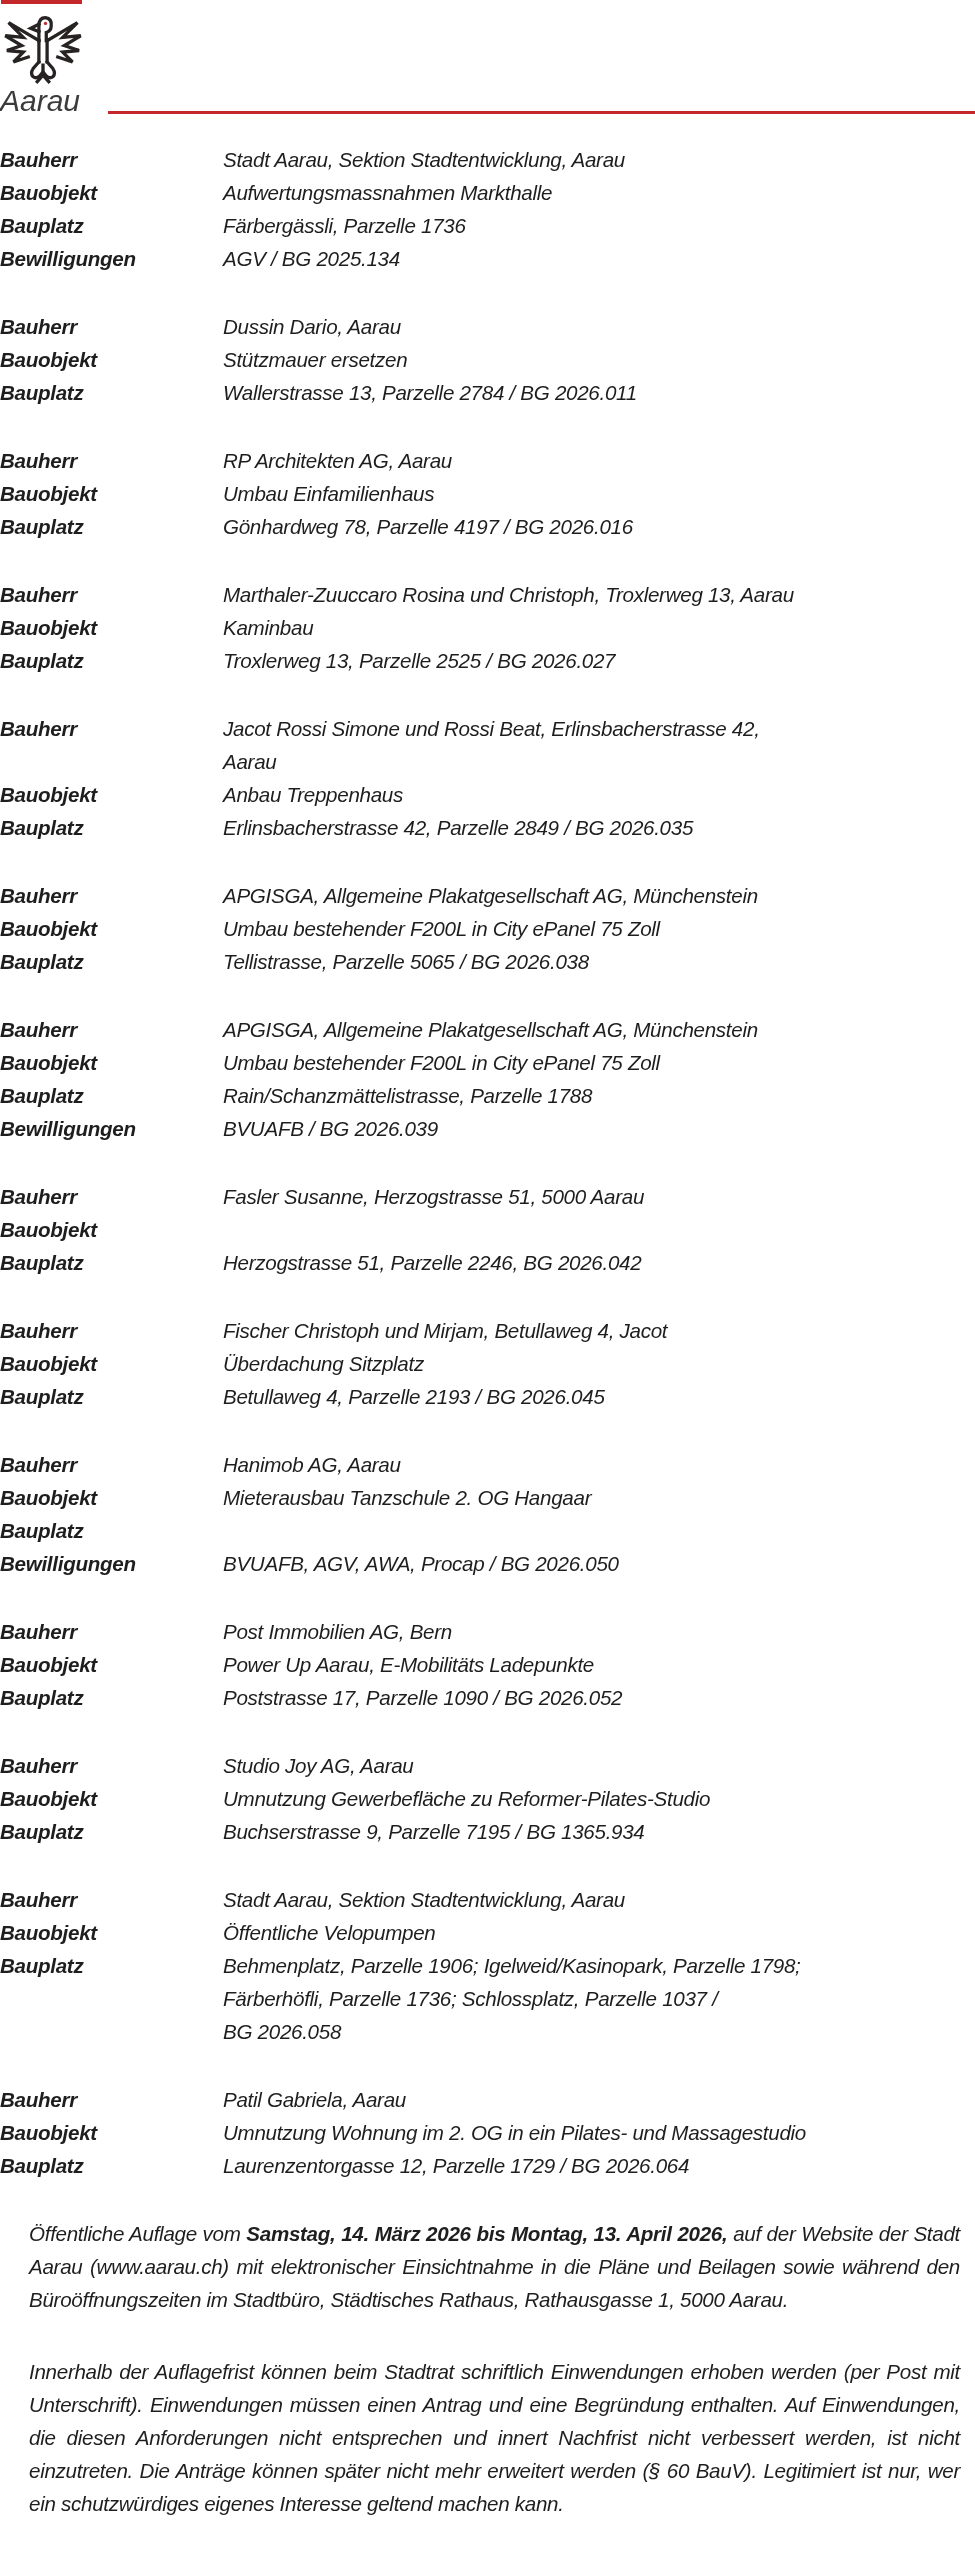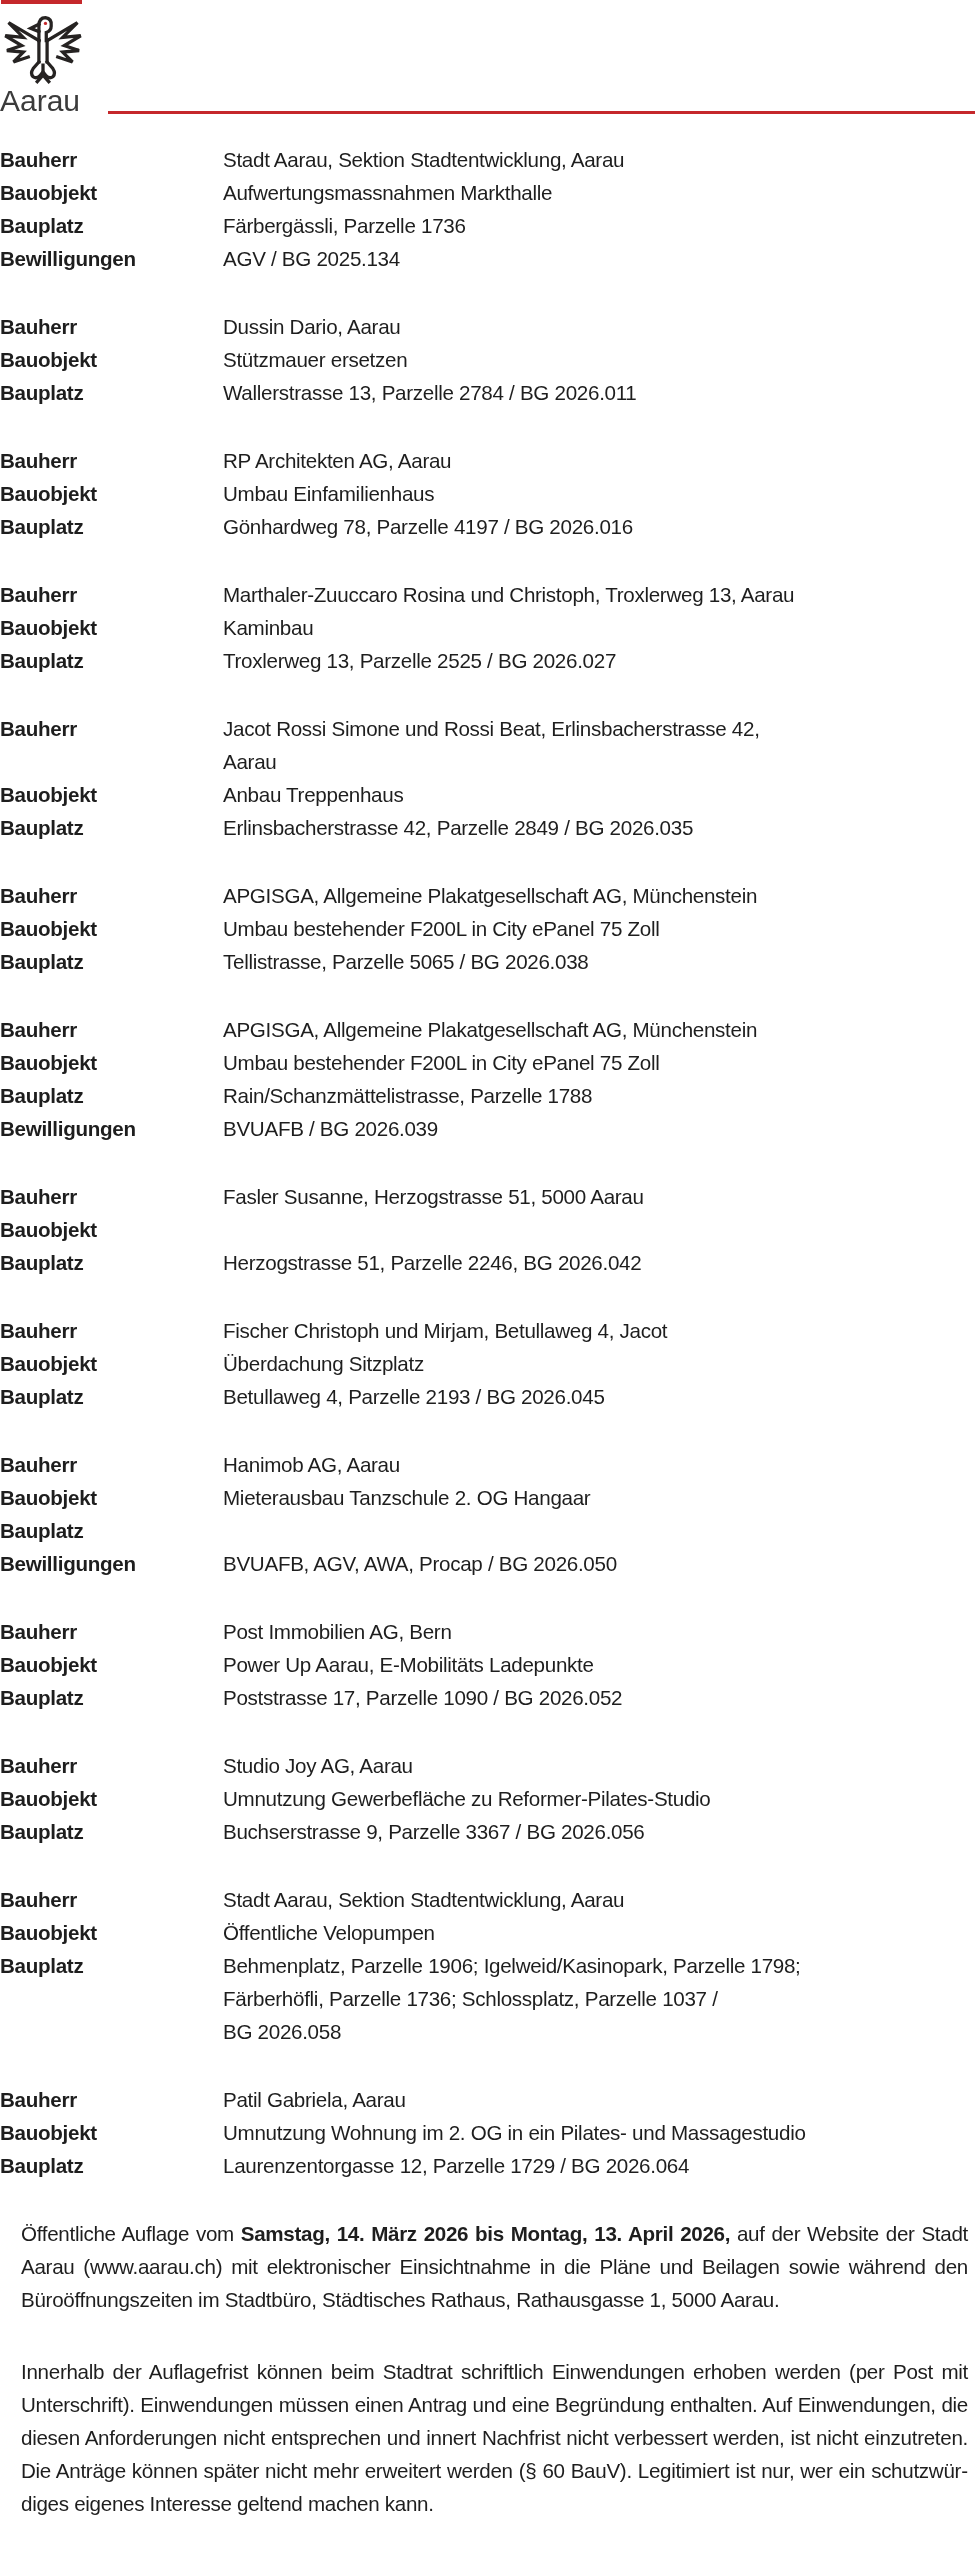--- a/index.html
+++ b/index.html
@@ -10,38 +10,38 @@
   body{
     width:976px;
     min-height:2576px;
     background:#ffffff;
     color:var(--ink);
     font-family:"Liberation Sans", sans-serif;
     font-size:20.6px;
     line-height:33px;
     letter-spacing:-0.3px;
   }
-  .page{width:976px;margin:0;}
+  .page{width:976px;margin:0;font-style:italic;}
   
   .header{position:relative;height:143px;}
   .brand-bar{position:absolute;left:1px;top:0;width:81px;height:3.9px;background:var(--accent);}
   .brand-eagle{position:absolute;left:2px;top:13.7px;width:82px;height:73px;}
   .brand-name{
     position:absolute;left:0;top:84px;
     font-size:30px;line-height:33px;letter-spacing:0;
     color:#3b3b3b;
   }
   .header-rule{position:absolute;left:108px;right:0;top:111px;height:2.9px;background:var(--accent);}
   
   .pub{margin:0 0 35px 0;}
   .row{display:grid;grid-template-columns:223px 1fr;}
   .lbl{font-weight:bold;}
   .val{white-space:pre-line;}
   
-  .notice{margin:8px;text-align:justify;padding-left:13px;}
+  .notice{margin:16px;text-align:justify;padding-left:13px;}
   .notice-auflage{margin-top:26.5px;margin-bottom:39px;}
   .notice b{font-weight:bold;}
 </style>
 </head>
 <body>
 
 <div class="page">
 
   <header class="header">
     <div class="brand-bar"></div>
@@ -237,21 +237,21 @@
         <div class="row">
     <div class="lbl">Bauherr</div>
     <div class="val">Studio Joy AG, Aarau</div>
   </div>
         <div class="row">
     <div class="lbl">Bauobjekt</div>
     <div class="val">Umnutzung Gewerbefläche zu Reformer-Pilates-Studio</div>
   </div>
         <div class="row">
     <div class="lbl">Bauplatz</div>
-    <div class="val">Buchserstrasse 9, Parzelle 3367 / BG 2026.056</div>
+    <div class="val">Buchserstrasse 9, Parzelle 7195 / BG 1365.934</div>
   </div>
       </div>
       <div class="pub">
         <div class="row">
     <div class="lbl">Bauherr</div>
     <div class="val">Stadt Aarau, Sektion Stadtentwicklung, Aarau</div>
   </div>
         <div class="row">
     <div class="lbl">Bauobjekt</div>
     <div class="val">Öffentliche Velopumpen</div>

